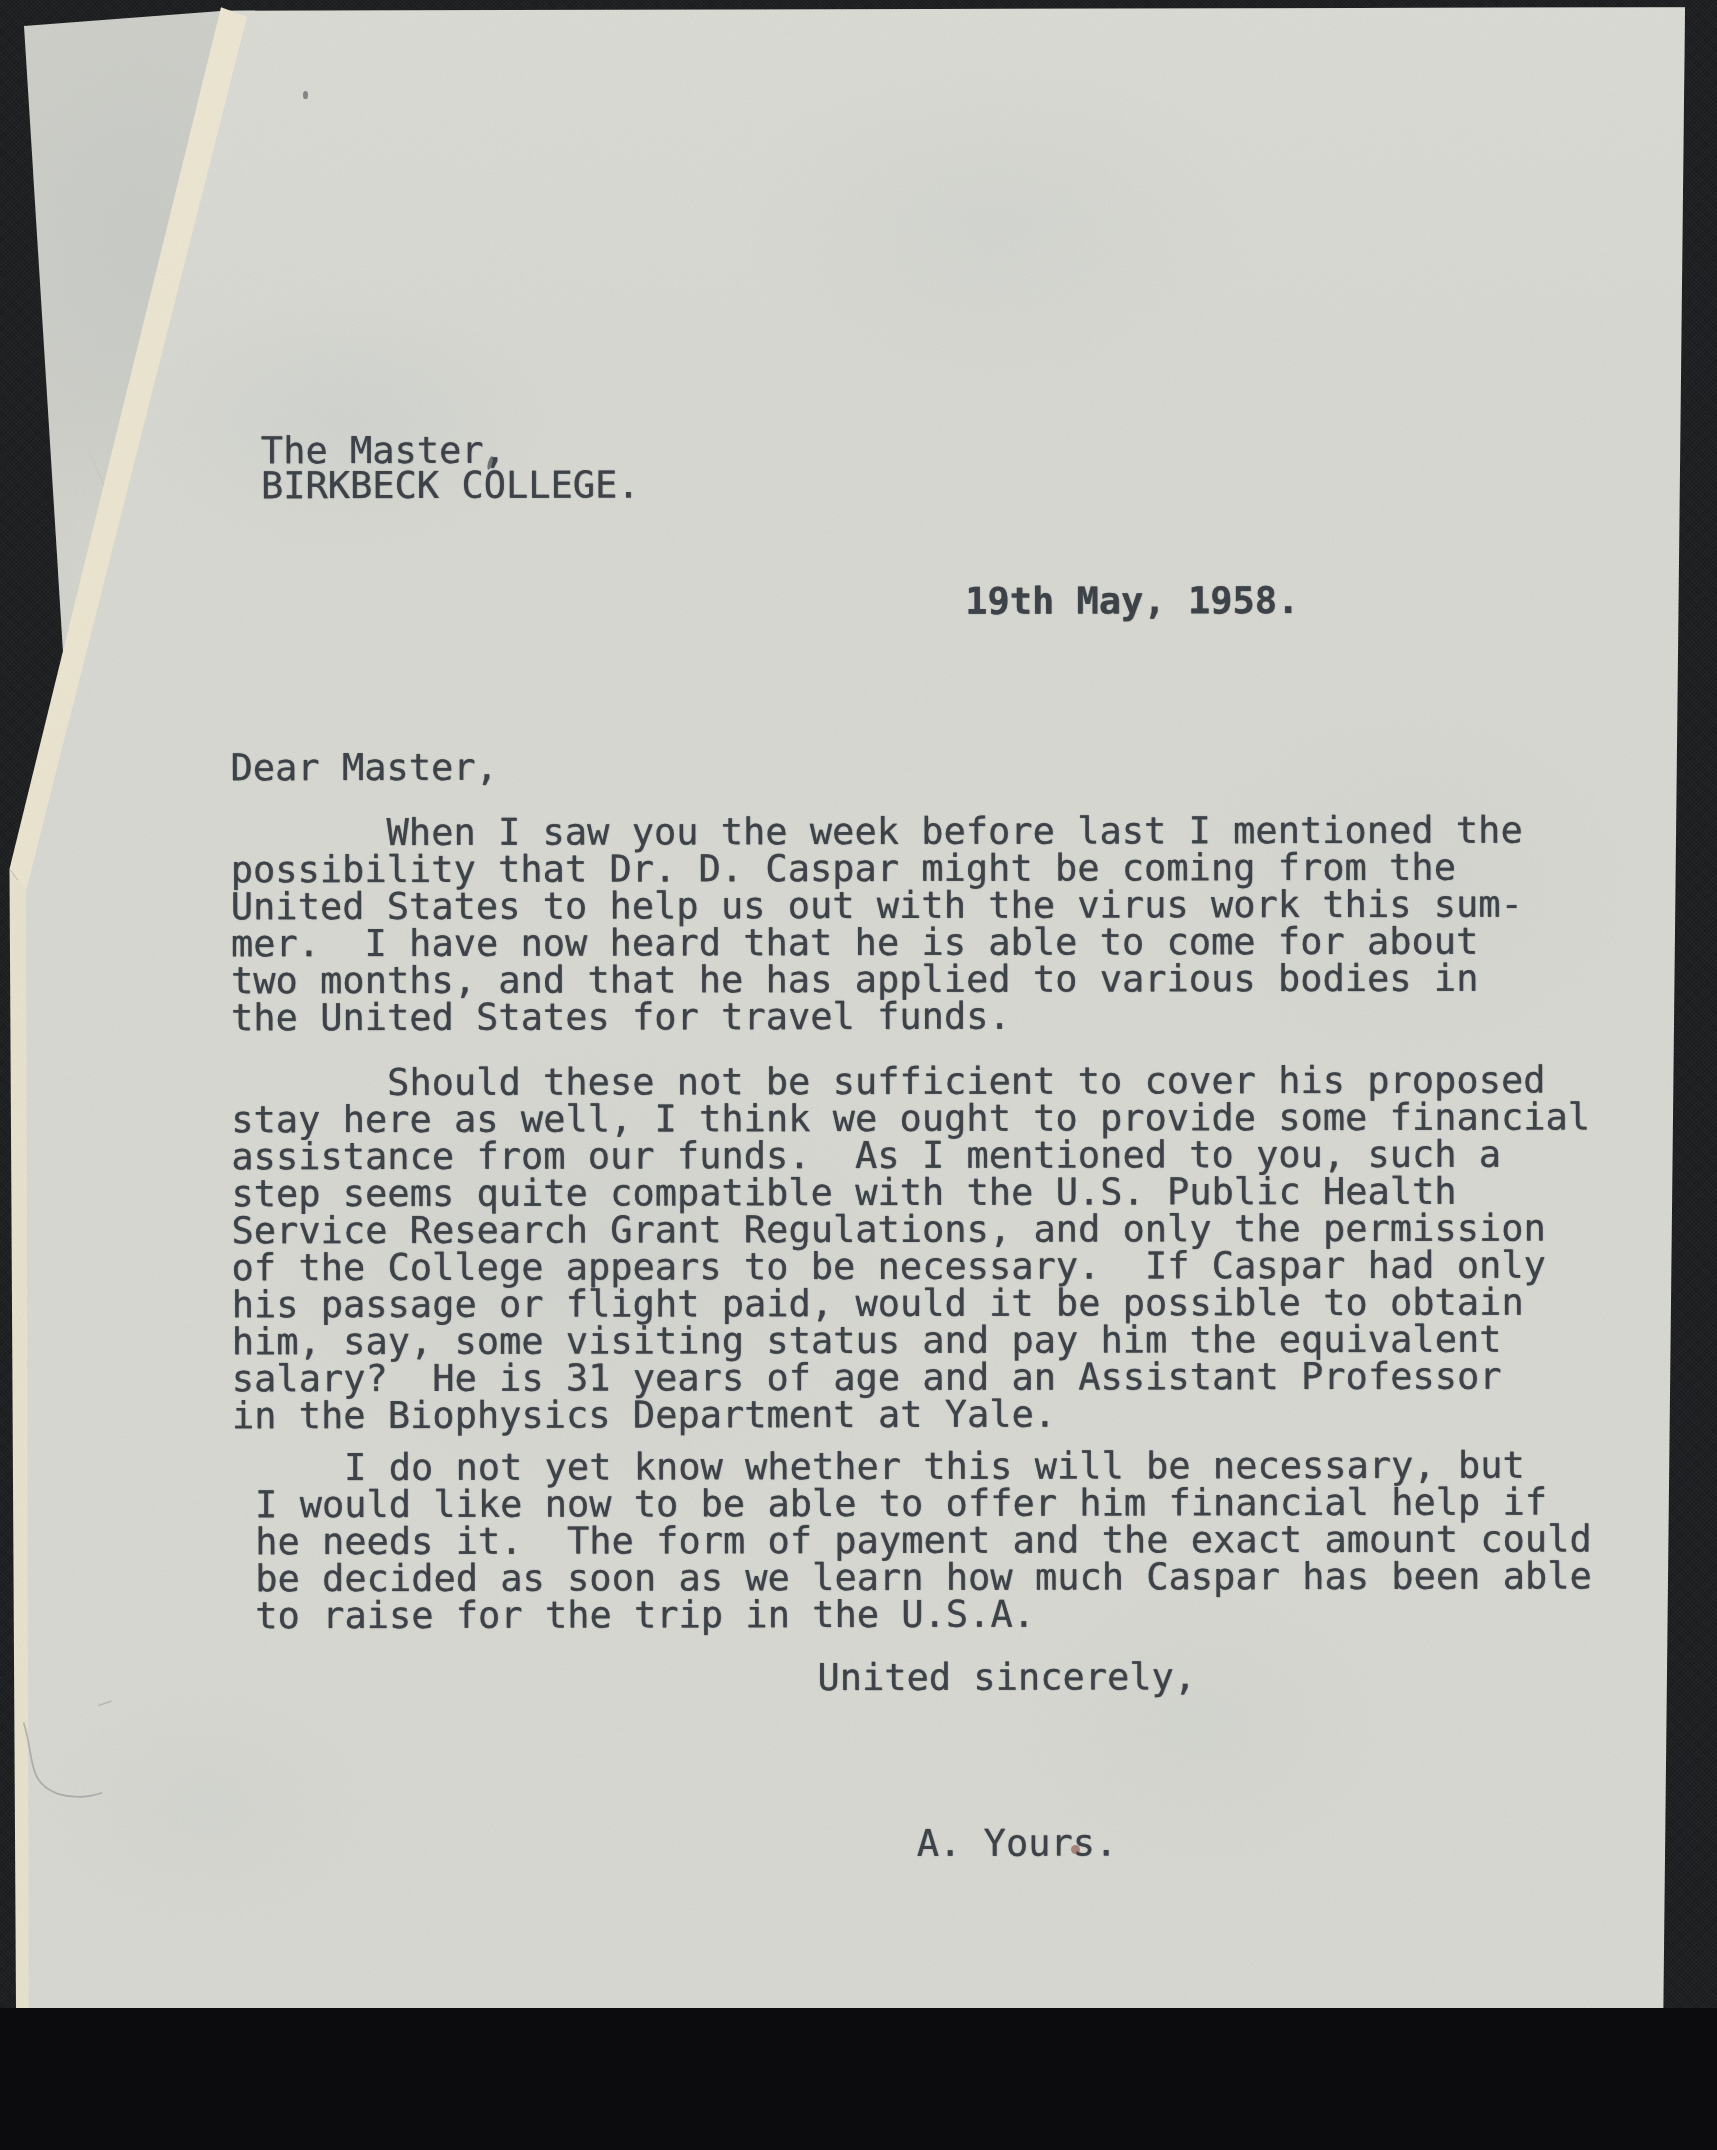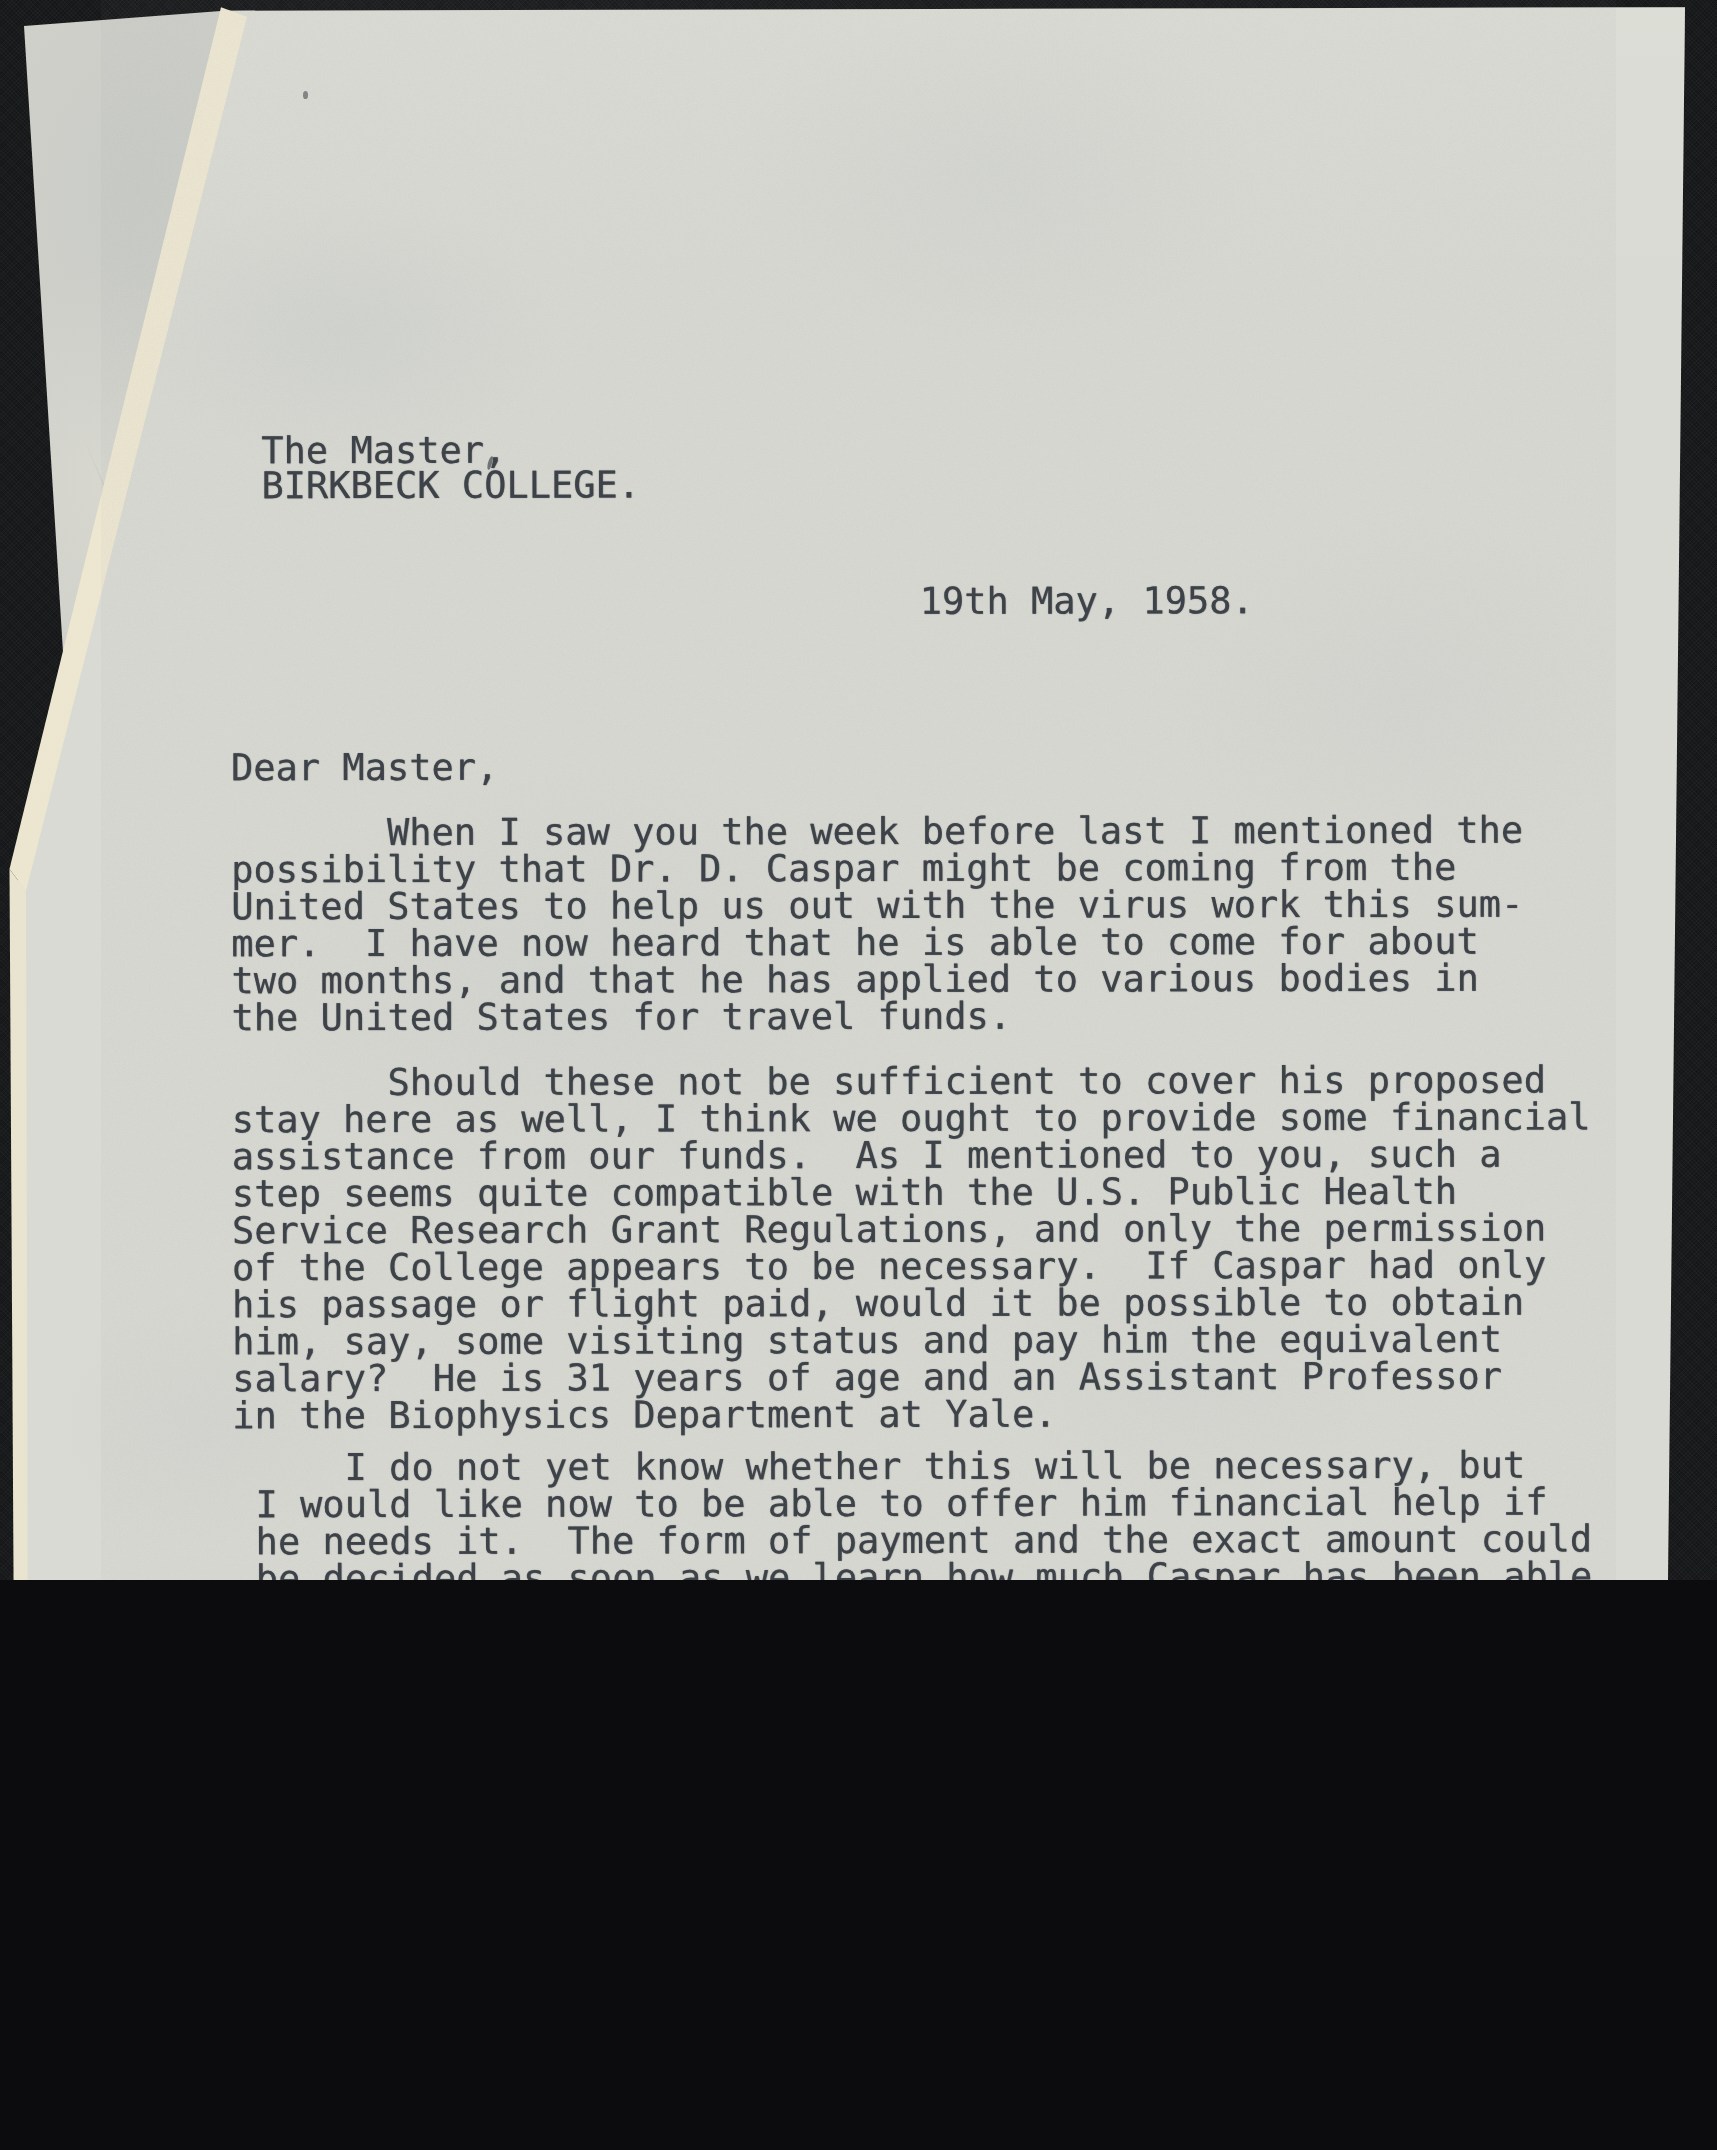--- a/index.html
+++ b/index.html
@@ -3,21 +3,21 @@
 <meta charset="utf-8">
 <style>
   html, body {
     margin: 0;
     padding: 0;
     background: #0c0c0e;
   }
   .page {
     position: relative;
     width: 1717px;
-    height: 1580px;
+    height: 2008px;
     overflow: hidden;
     background-color: #17181a;
     background-image:
       repeating-linear-gradient(45deg, rgba(255,255,255,0.022) 0 1.2px, rgba(0,0,0,0.03) 1.2px 3px),
       repeating-linear-gradient(-45deg, rgba(255,255,255,0.018) 0 1.2px, rgba(0,0,0,0.028) 1.2px 3px);
     font-family: "DejaVu Sans Mono", "Liberation Mono", monospace;
   }
 
   
   .backing-sheet {
@@ -75,21 +75,21 @@
     white-space: pre;
     font-size: 37px;
     line-height: 37px;
     letter-spacing: 0;
     text-shadow:
       0.4px 0.2px 0.7px rgba(54,60,66,0.55),
       -0.2px -0.1px 0.5px rgba(54,60,66,0.30),
       0 0 1.5px rgba(54,60,66,0.22);
   }
   .recipient   { left: 262px;  top: 432px;  line-height: 35px; }
-  .date        { left: 920px; top: 583px;  }
+  .date        { left: 966px; top: 583px; font-weight: bold;  }
   .salutation  { left: 231px;  top: 748px; }
   .para1       { left: 231px;  top: 813px; }
   .para2       { left: 231px;  top: 1063px; }
   .para3       { left: 254px;  top: 1448px; }
   .closing     { left: 816px; top: 1659px; }
   .signature   { left: 915px; top: 1825px; }
 
   
   .stray-ink-mark {
     position: absolute;

